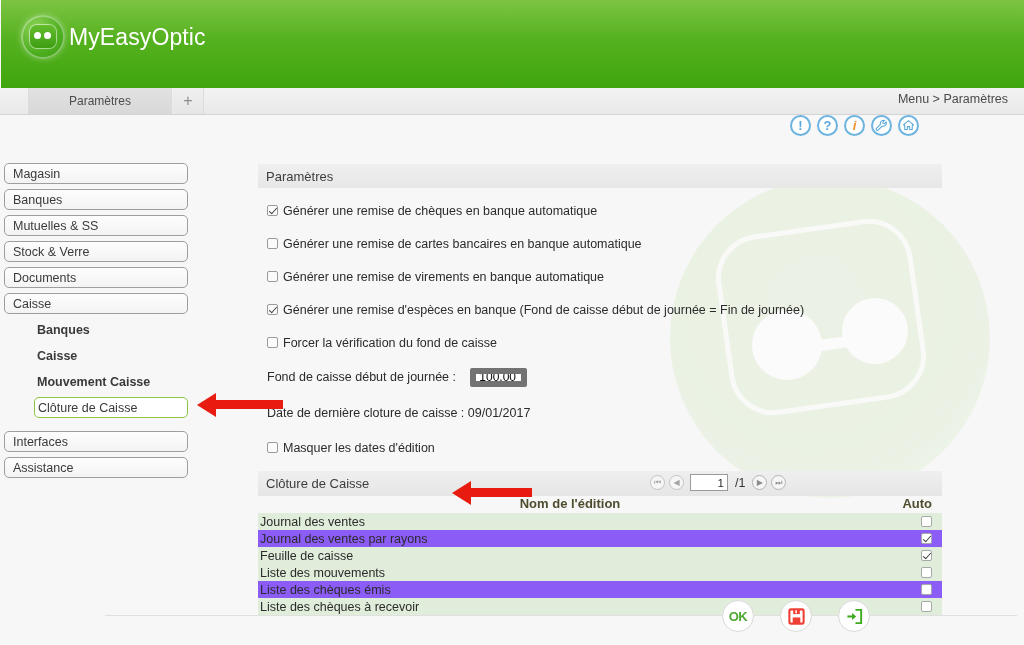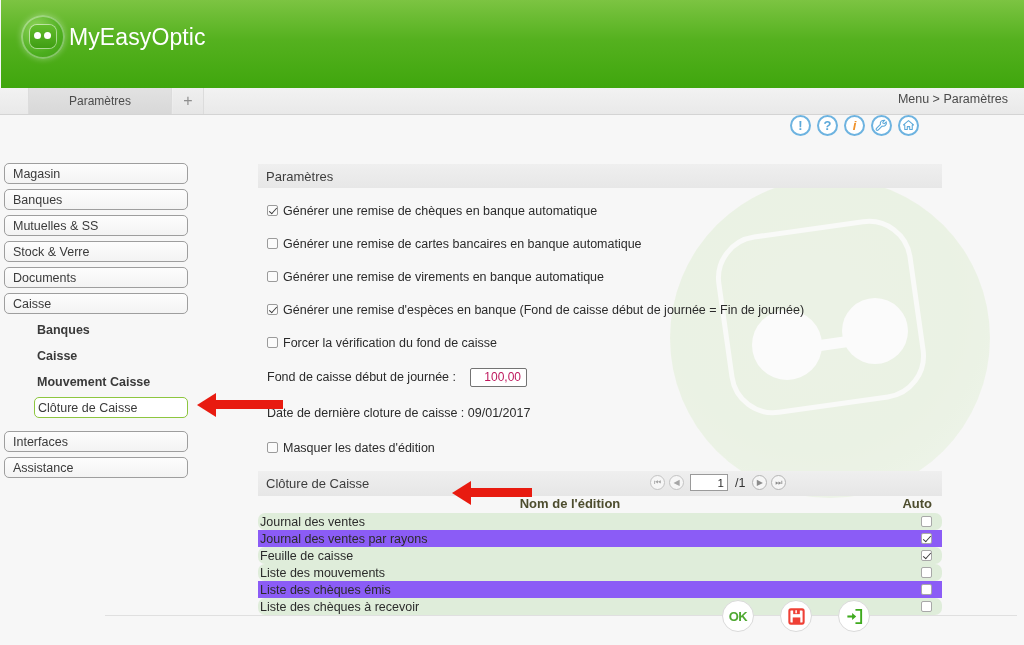--- a/index.html
+++ b/index.html
@@ -264,25 +264,25 @@
     align-items: center;
     height: 24px;
     margin-top: 12px;
     padding-left: 9px;
     font-size: 12.5px;
     color: #2b2b2b;
   }
   .field-row .lbl { margin-right: 14px; }
   .money-input {
     width: 57px; height: 19px;
-    border: 1px solid #737373;
+    border: 6px solid #737373;
     background: #ffffff;
     font-family: "Liberation Sans", sans-serif;
     font-size: 12px;
-    color: #be185d;
+    color: #000000;
     text-align: right;
     padding: 0 5px 0 2px;
     box-sizing: border-box;
     border-radius: 2px;
   }
 
   
   .subpanel-head {
     height: 25px;
     margin-top: 13px;
@@ -349,21 +349,21 @@
     right: 10px;
   }
   .trow {
     height: 17px;
     display: flex;
     align-items: center;
     position: relative;
     font-size: 12.5px;
     color: #2b2b2b;
   }
-  .trow.odd { background: #dfedda; border-radius: 7px; }
+  .trow.odd { background: #dfedda; }
   .trow.even { background: #8b5cf6; }
   .trow .tname { padding-left: 2px; }
   .trow .tcheck {
     position: absolute;
     right: 10px;
     width: 11px; height: 11px;
     border: 1px solid #a8a8a8;
     border-radius: 2px;
     background: #ffffff;
     box-sizing: border-box;

